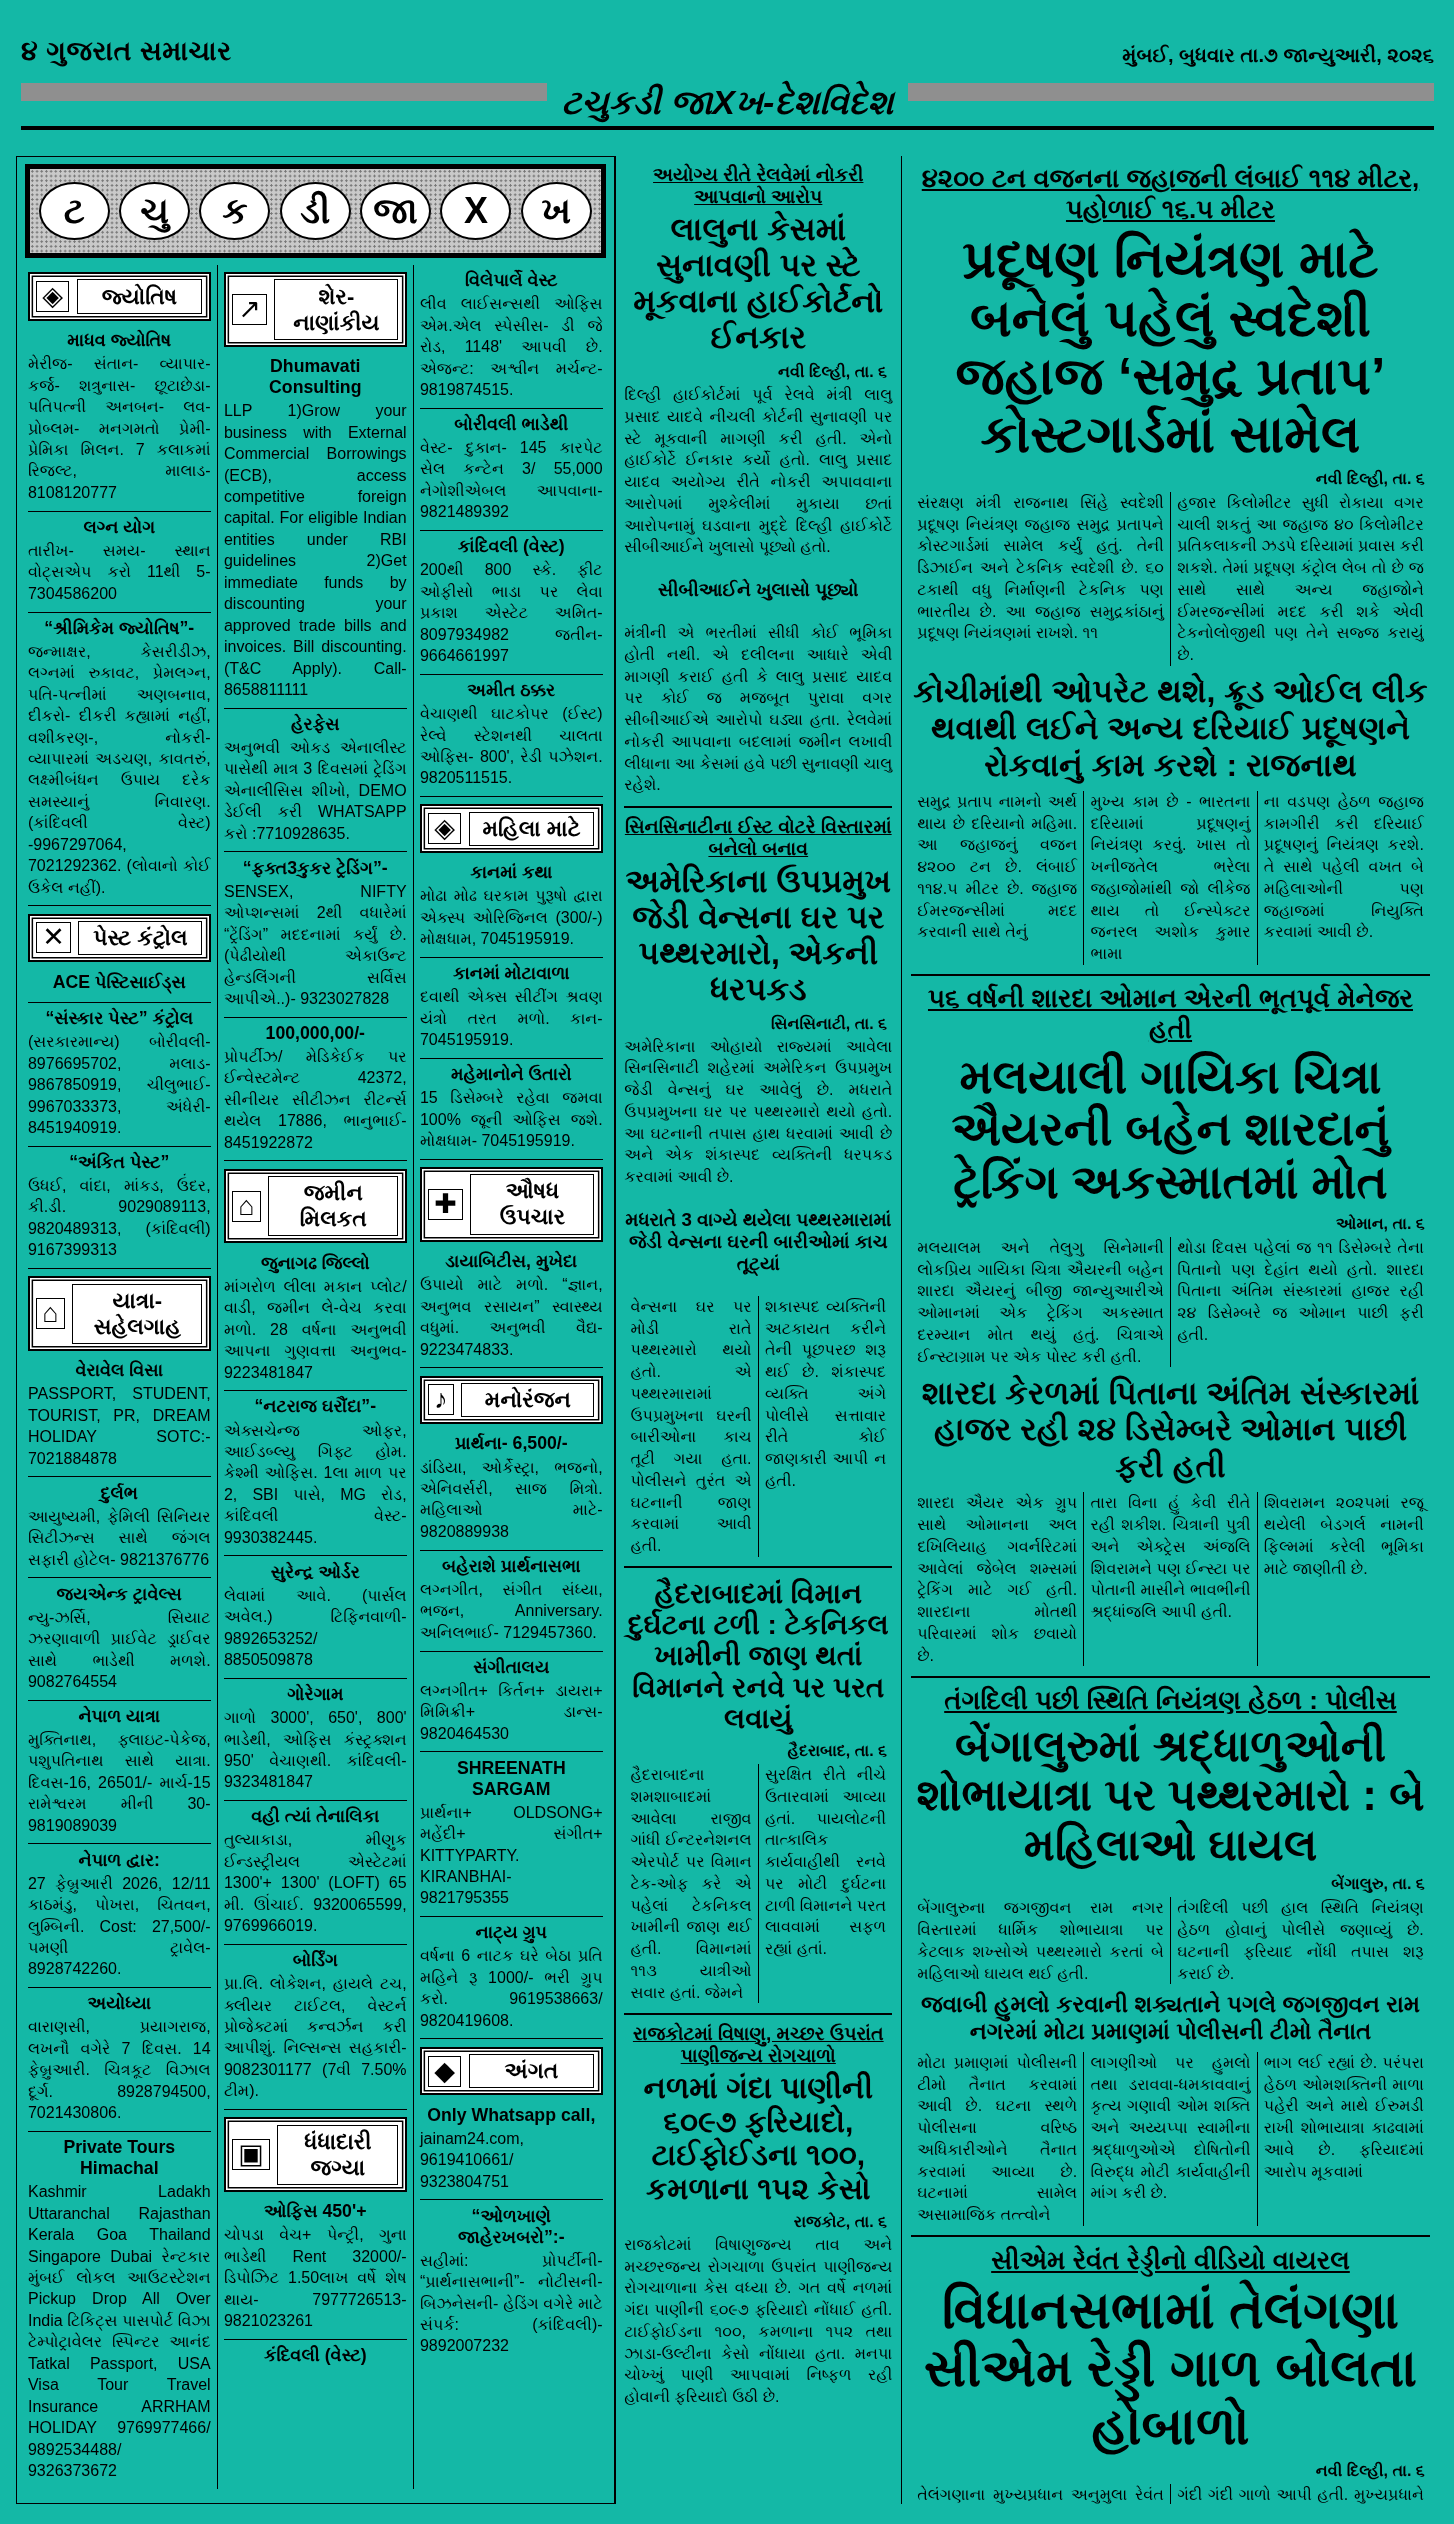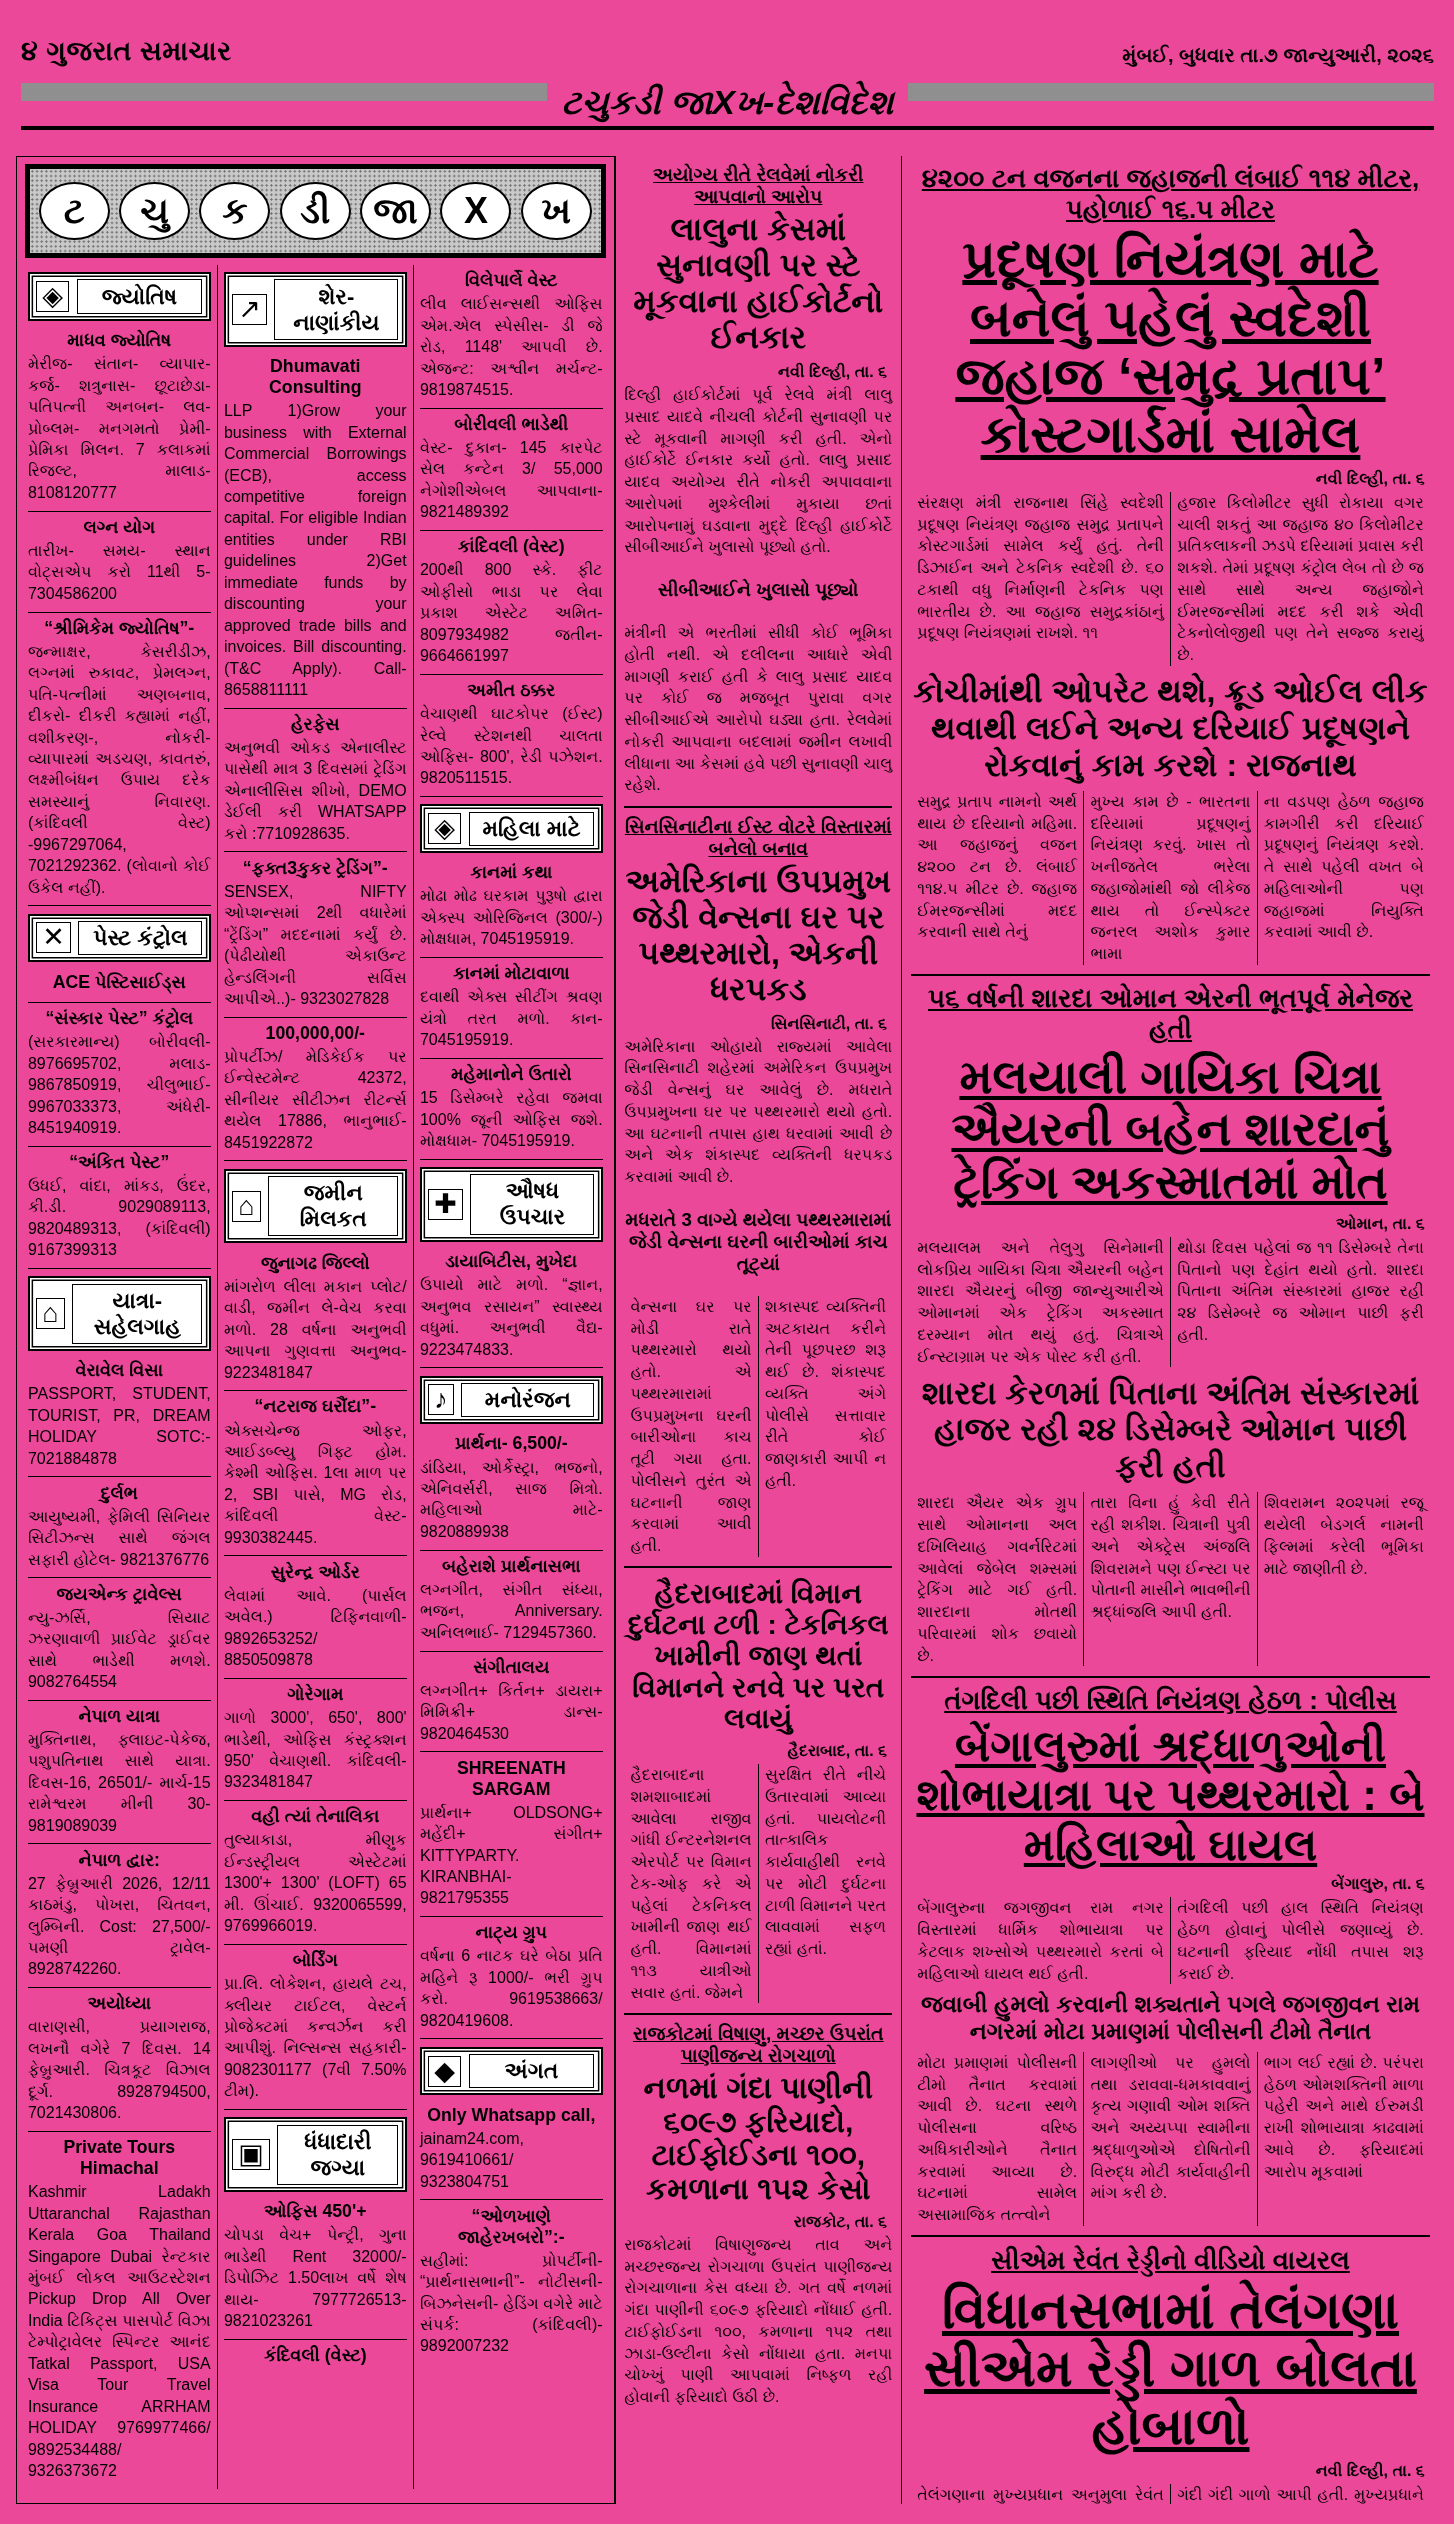--- a/index.html
+++ b/index.html
@@ -1,16 +1,16 @@
 <!DOCTYPE html>
 <html style="font-size:8.3px"><head>
 <meta charset="utf-8">
 <style>
   html,body{margin:0;padding:0;background:#e8e8e8;}
-  .page{position:relative;width:1455px;height:2525px;background:#ec4899;color:#000;
+  .page{position:relative;width:1455px;height:2525px;background:#14b8a6;color:#000;
         font-family:"Liberation Sans","DejaVu Sans",sans-serif;overflow:hidden;}
   
   .mast{position:absolute;top:36px;left:21px;right:21px;}
   .mast-row{display:flex;justify-content:space-between;align-items:flex-end;}
   .mast-title{font-weight:bold;font-size:27px;letter-spacing:0.5px;}
   .mast-date{font-weight:bold;font-size:20px;}
   .band{display:flex;align-items:flex-start;margin-top:16px;font-style:italic;}
   .band .bar{flex:1;height:17.7px;background:#8f8f8f;}
   .band .sect{font-weight:bold;font-size:34px;padding:0 14.5px;white-space:nowrap;}
   .mast-rule{border:none;border-top:4.7px solid #000;margin:3.1px 0 0 0;}
@@ -42,21 +42,21 @@
   .mid-headline{font-weight:bold;font-size:32px;line-height:1.12;text-align:center;margin:4.2px 0 7.3px 0;}
   .dateline{font-weight:bold;text-align:right;font-size:16px;margin:1px 5.2px 3.1px 0;}
   .body-txt{font-size:16px;line-height:1.36;text-align:justify;}
   .crosshead{font-weight:bold;text-align:center;font-size:18.7px;margin:21px 0;}
   .cols2,.cols3{display:flex;margin-top:4.2px;}
   .cols2 > div,.cols3 > div{flex:1;padding:0 6.2px;}
   .cols2 > div + div,.cols3 > div + div{border-left:1px solid #000;}
   .article{padding:5.2px 0 9.4px 0;}
   .article + .article{border-top:2.1px solid #000;}
   .r-kicker{font-size:26px;margin:2.1px 0 5.2px 0;}
-  .r-headline{font-weight:bold;text-align:center;line-height:1.12;margin:3.1px 0 6.2px 0;text-decoration:underline;}
+  .r-headline{font-weight:bold;text-align:center;line-height:1.12;margin:3.1px 0 6.2px 0;}
   .hl-xxl{font-size:52px;}
   .hl-xl{font-size:47px;}
   .hl-lg{font-size:44px;}
   .r-subhead{font-weight:bold;text-align:center;font-size:32px;line-height:1.15;margin:7.3px 0;}
   .r-subhead-sm{font-weight:bold;text-align:center;font-size:23px;line-height:1.2;margin:6.2px 0;}
 </style>
 </head>
 <body>
 
 <div class="page">

